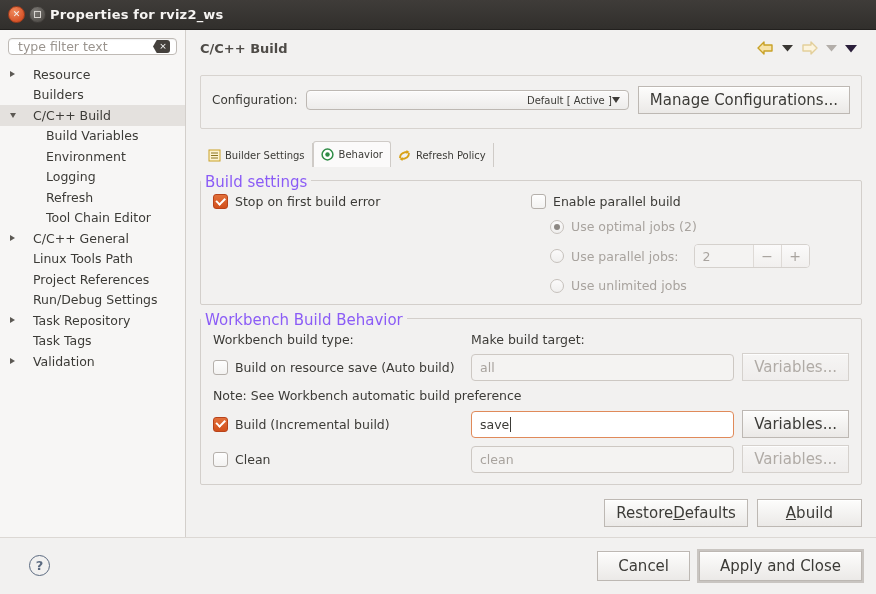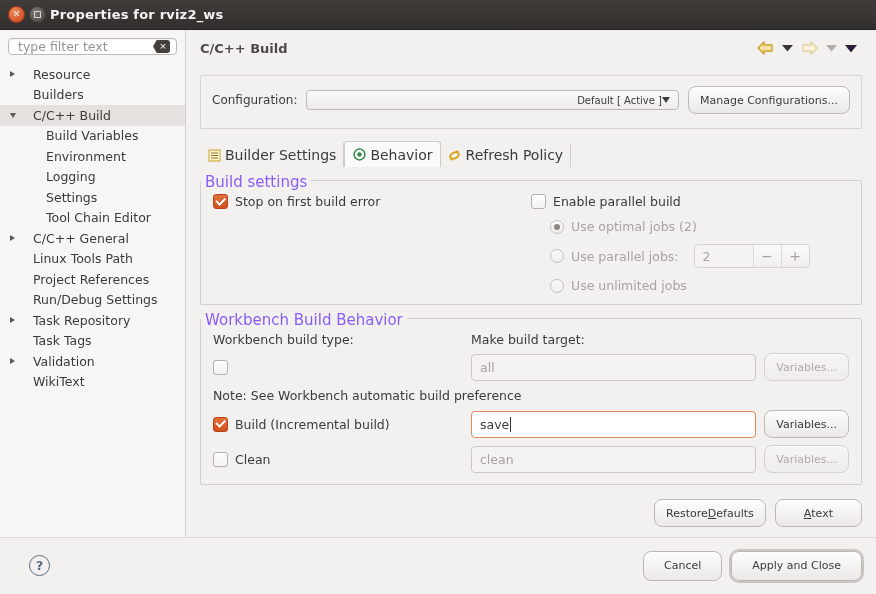--- a/index.html
+++ b/index.html
@@ -117,33 +117,33 @@
     font-size: 10px; color: #3c3b37;
     box-shadow: 0 1px 0 rgba(255,255,255,.7) inset;
     text-align: right;
   }
   .combo .cval { flex: 1 1 auto; }
   .tri-dn-dark { width:0;height:0;border-top:6px solid #403d3a;
                  border-left:4.5px solid transparent;border-right:4.5px solid transparent; }
   .btn {
     height: 28px; padding: 0 11px;
     background: linear-gradient(to bottom, #fdfdfc, #ebe9e7);
-    border: 1px solid #bdb8b3; border-radius: 8px;
+    border: 1px solid #bdb8b3; border-radius: 0;
     display: inline-flex; align-items: center; justify-content: center;
-    font-size: 11px; color: #3c3b37; white-space: nowrap;
+    font-size: 15px; color: #3c3b37; white-space: nowrap;
     box-shadow: 0 1px 0 rgba(255,255,255,.8) inset;
   }
   .btn.disabled { color: #b0aba6; background: linear-gradient(to bottom,#f6f5f4,#efedec); border-color:#d5d1cd; }
   .btn.focused { box-shadow: 0 0 0 2px #c9c5c1, 0 1px 0 rgba(255,255,255,.8) inset; }
 
   
   .tabs { display: flex; align-items: flex-end; height: 27px; margin-top: 11px; flex: 0 0 27px; }
   .tab {
     display: flex; align-items: center; gap: 4px;
-    height: 24px; padding: 0 7px; font-size: 14px; color: #3c3b37;
+    height: 24px; padding: 0 7px; font-size: 10px; color: #3c3b37;
     border-right: 1px solid #cfcbc7;
   }
   .tab.active { background: #fbfafa; border: 1px solid #cfcbc7; border-bottom: none;
                 border-radius: 3px 3px 0 0; height: 26px; }
   .tab .ti { width: 14px; height: 14px; display:flex; align-items:center; justify-content:center; }
   .tabs-underline { height: 1px; background: #cfcbc7; margin: 0 0 0 0; }
 
   
   .group {
     position: relative;
@@ -287,21 +287,21 @@
           <div class="tree-item child nochild">
             <span class="tw"></span>
             <span class="label">Environment</span>
           </div>
           <div class="tree-item child nochild">
             <span class="tw"></span>
             <span class="label">Logging</span>
           </div>
           <div class="tree-item child nochild">
             <span class="tw"></span>
-            <span class="label">Settings</span>
+            <span class="label">Refresh</span>
           </div>
           <div class="tree-item child nochild">
             <span class="tw"></span>
             <span class="label">Tool Chain Editor</span>
           </div>
           <div class="tree-item">
             <span class="tw">
               <span class="tri-right"></span>
             </span>
             <span class="label">C/C++ General</span>
@@ -326,24 +326,20 @@
           </div>
           <div class="tree-item nochild">
             <span class="tw"></span>
             <span class="label">Task Tags</span>
           </div>
           <div class="tree-item">
             <span class="tw">
               <span class="tri-right"></span>
             </span>
             <span class="label">Validation</span>
-          </div>
-          <div class="tree-item nochild">
-            <span class="tw"></span>
-            <span class="label">WikiText</span>
           </div>
         </div>
     </div>
 
     <div class="main">
 
       <div class="page-head">
         <div class="page-title">C/C++ Build</div>
         <div class="nav-arrows">
           <span class="navcell">
@@ -459,20 +455,21 @@
       <div class="group">
         <span class="gtitle">Workbench Build Behavior</span>
         <div class="wb-head">
           <span class="h1">Workbench build type:</span>
           <span>Make build target:</span>
         </div>
 
         <div class="wb-row">
           <span class="cbcell">
             <span class="chk"></span>
+            <span class="txt">Build on resource save (Auto build)</span>
           </span>
           <span class="txtfield">
             <span>all</span>
           </span>
           <span class="btn disabled">Variables...</span>
         </div>
 
         <div class="note">Note: See Workbench automatic build preference</div>
 
         <div class="wb-row">
@@ -500,21 +497,21 @@
       </div>
 
       <div class="apply-row">
         <span class="btn">
             <span>Restore </span>
             <u>D</u>
             <span>efaults</span>
           </span>
         <span class="btn" style="padding:0 28px">
             <u>A</u>
-            <span>text</span>
+            <span>build</span>
           </span>
       </div>
     </div>
   </div>
 
   <div class="dlg-sep"></div>
   <div class="dlg-bottom">
     <span class="help-icon">?</span>
     <span class="dlg-btns">
       <span class="btn big">Cancel</span>

